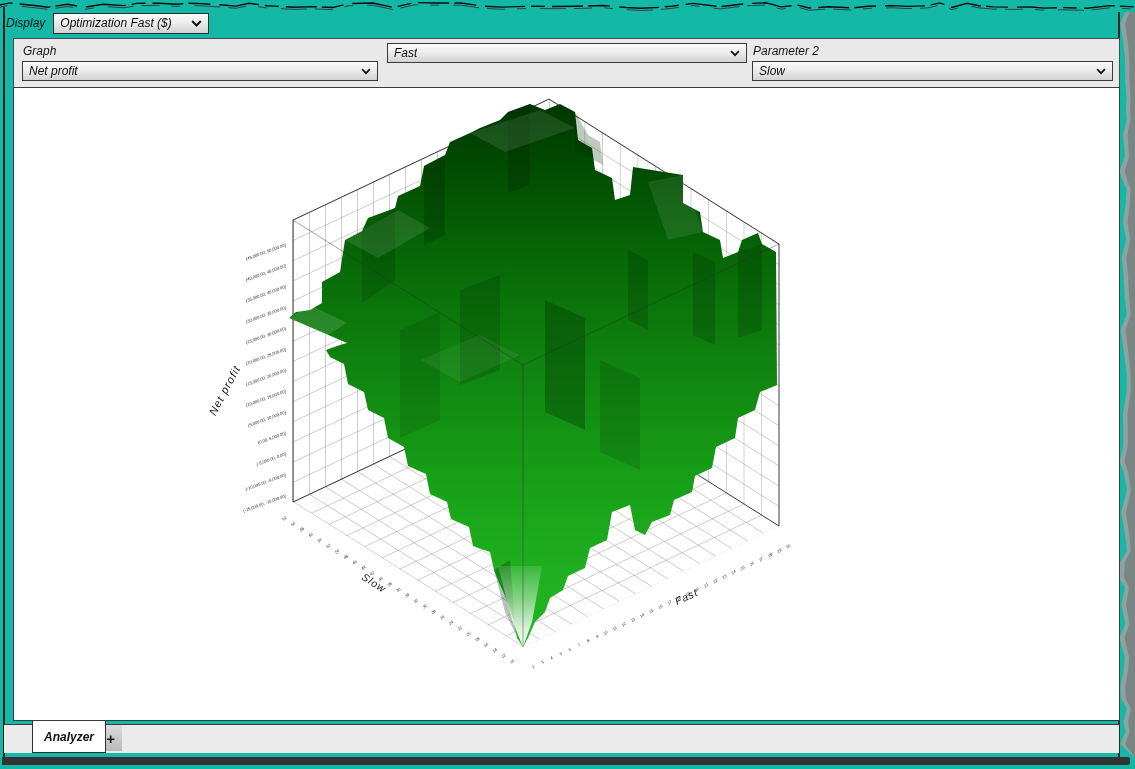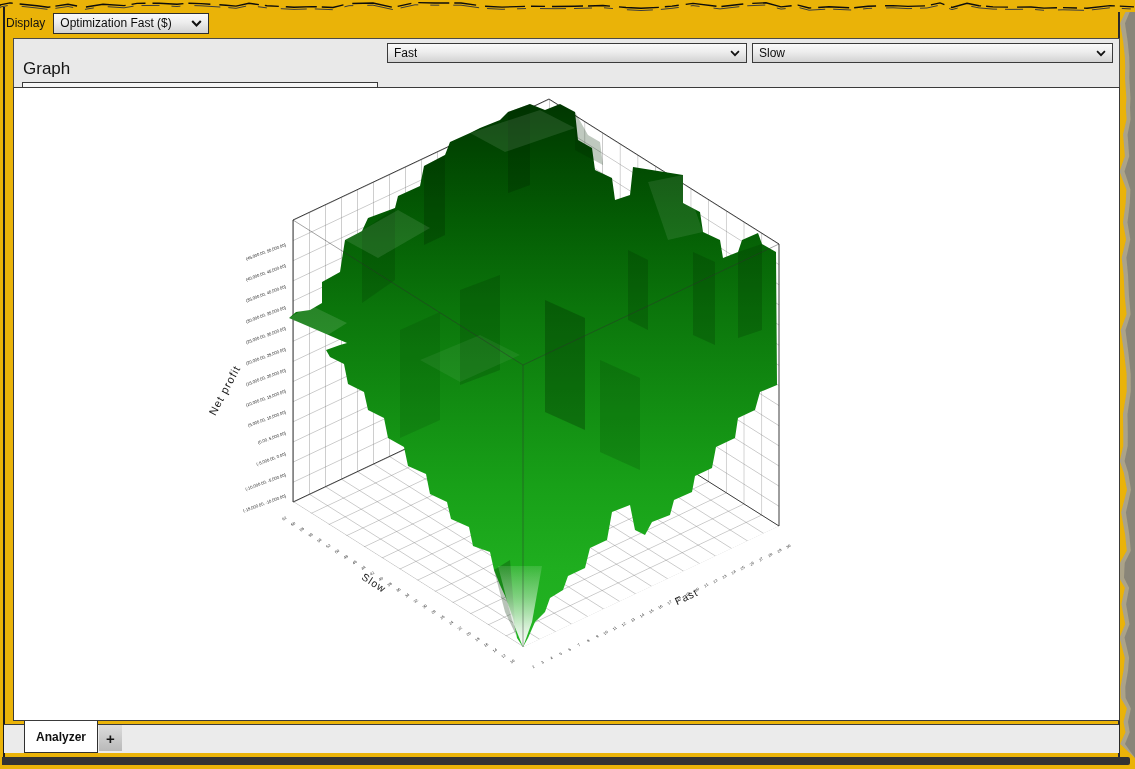--- a/index.html
+++ b/index.html
@@ -2,21 +2,21 @@
 <html><head>
 <meta charset="utf-8">
 <style>
   * { box-sizing: border-box; }
   html,body {
     margin:0; padding:0; width:1135px; height:769px;
     background:#ffffff; overflow:hidden;
     font-family:"Liberation Sans", sans-serif;
     -webkit-font-smoothing:antialiased;
   }
-  .stage { position:relative; width:1135px; height:769px; background:#eab308; }
+  .stage { position:relative; width:1135px; height:769px; background:#14b8a6;font-style:italic; }
 
   
   .win-border-left  { position:absolute; left:3px;  top:7px; width:2px; height:750px; background:#1c1c1c; }
   .win-border-right { position:absolute; left:1118px; top:12px; width:1.5px; height:745px; background:#2a2a2a; }
   .bottom-bar { position:absolute; left:2px; top:757px; width:1128px; height:8px; background:#333333; border-radius:0 2px 2px 0; }
 
   svg.decor { position:absolute; pointer-events:none; }
   #torn-right { filter: blur(.4px); }
 
   
@@ -30,39 +30,39 @@
   }
   .combo .val { font-size:12px; color:#0b0b0b; white-space:nowrap; overflow:hidden; }
   .combo .chev { flex:0 0 auto; margin-left:8px; }
 
   
   .panel {
     position:absolute; left:13px; top:38px; width:1107px; height:49px;
     background:#e9e9e9; border:1px solid #4a4a4a; border-bottom:none;
   }
   .panel .col { position:absolute; top:4px; }
-  .panel .col .lbl { font-size:17px; color:#141414; margin:16px 0 3px 1px; }
+  .panel .col .lbl { font-size:12px; color:#141414; margin:1px 0 3px 1px; }
   .col-graph  { left:8px;   width:356px; }
   .col-param1 { left:373px; width:360px; }
   .col-param2 { left:738px; width:361px; }
   .panel .combo { height:20px; border-color:#3a3a3a; }
 
   
   .chart-frame {
     position:absolute; left:13px; top:87px; width:1107px; height:634px;
     background:#ffffff; border:1px solid #3a3a3a;
   }
 
   
   .tab-strip {
     position:absolute; left:4px; top:724px; width:1115px; height:29px;
     background:#ebebeb; border-top:1px solid #3c3c3c;
   }
   .tab-active {
-    position:absolute; left:24px; top:721px; width:74px; height:32px;
+    position:absolute; left:32px; top:721px; width:74px; height:32px;
     background:#ffffff; border:1px solid #2f2f2f; border-top:none;
     display:flex; align-items:center; justify-content:center;
     font-size:12px; font-weight:bold; color:#101010; z-index:3;
   }
   .tab-add {
     position:absolute; left:99px; top:725px; width:23px; height:26px;
     background:linear-gradient(#dcdcdc,#b9b9b9);
     display:flex; align-items:center; justify-content:center;
     font-size:15px; font-weight:bold; color:#141414; z-index:2;
   }
@@ -108,20 +108,21 @@
     </div>
     <div class="col col-param1">
       <div class="combo">
         <span class="val">Fast</span>
         <svg class="chev" width="10" height="7" viewBox="0 0 11 7">
           <path d="M1.2 1 L5.5 5.4 L9.8 1" fill="none" stroke="#111" stroke-width="1.9"></path>
         </svg>
       </div>
     </div>
     <div class="col col-param2">
+      <div class="lbl">Parameter 2</div>
       <div class="combo">
         <span class="val">Slow</span>
         <svg class="chev" width="10" height="7" viewBox="0 0 11 7">
           <path d="M1.2 1 L5.5 5.4 L9.8 1" fill="none" stroke="#111" stroke-width="1.9"></path>
         </svg>
       </div>
     </div>
   </div>
 
   <div class="chart-frame">

